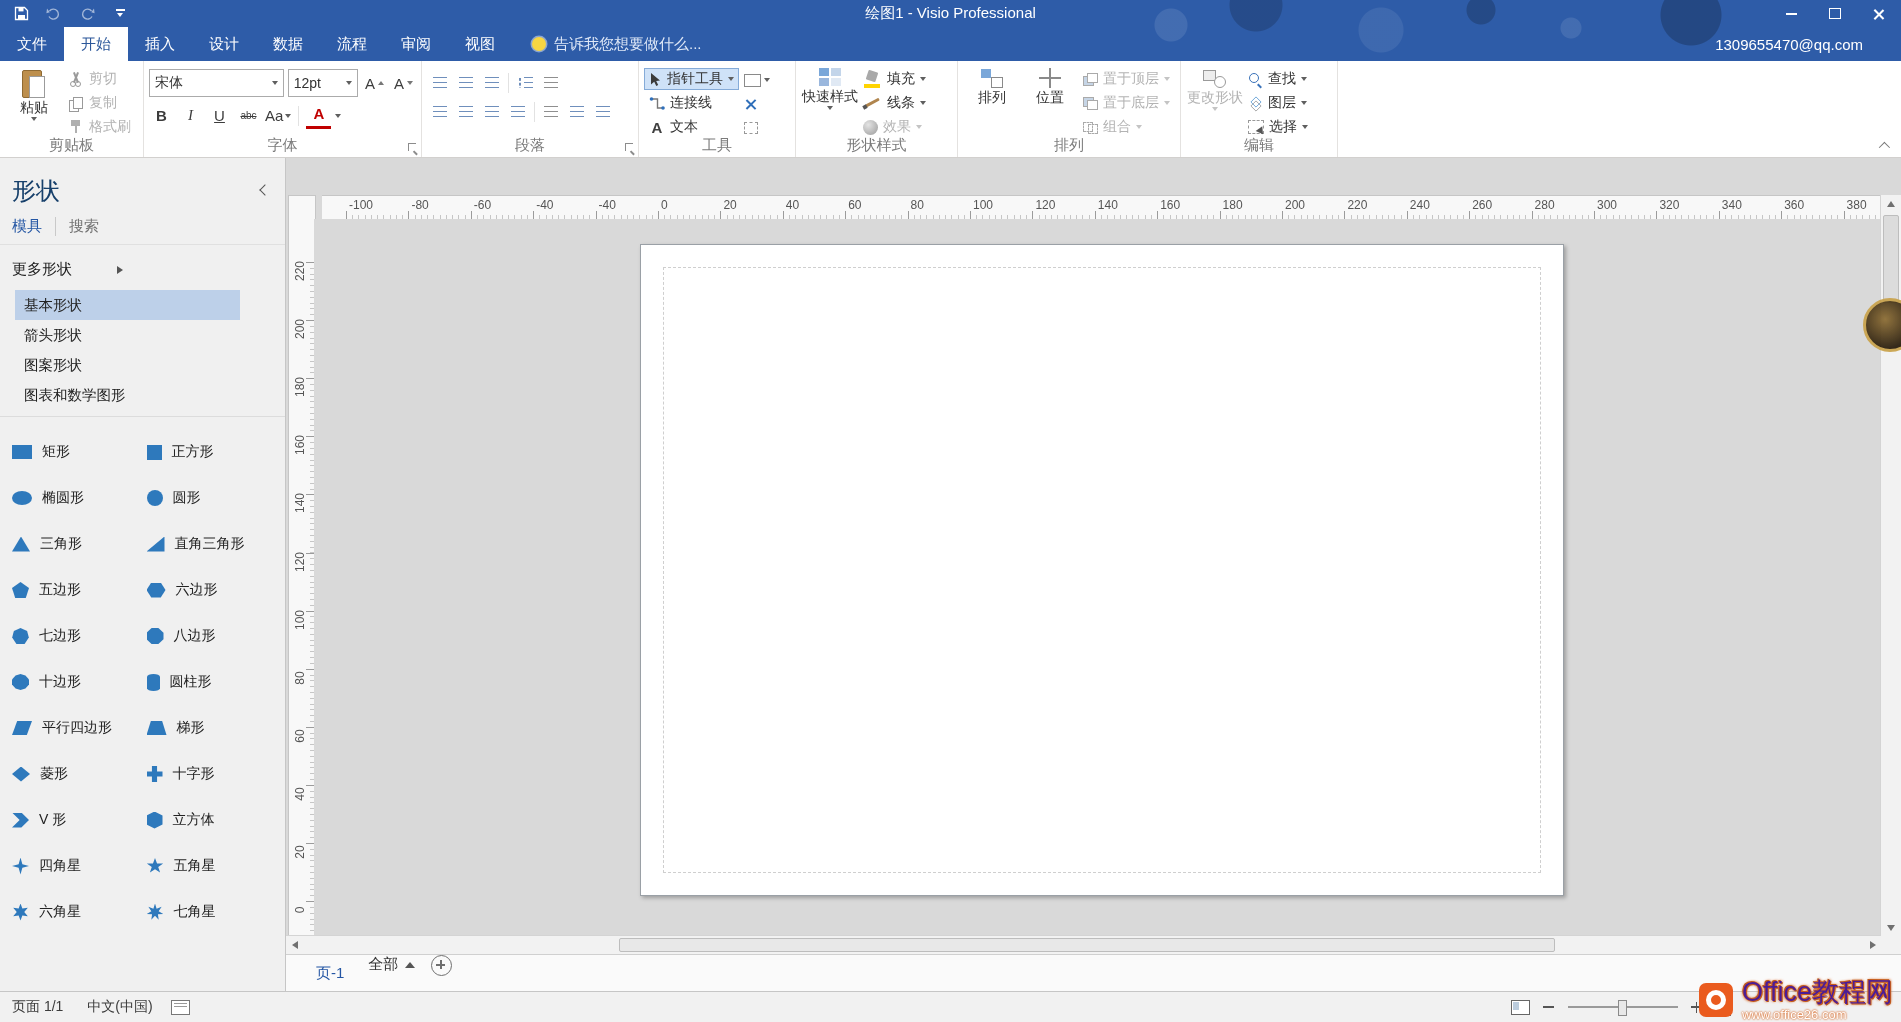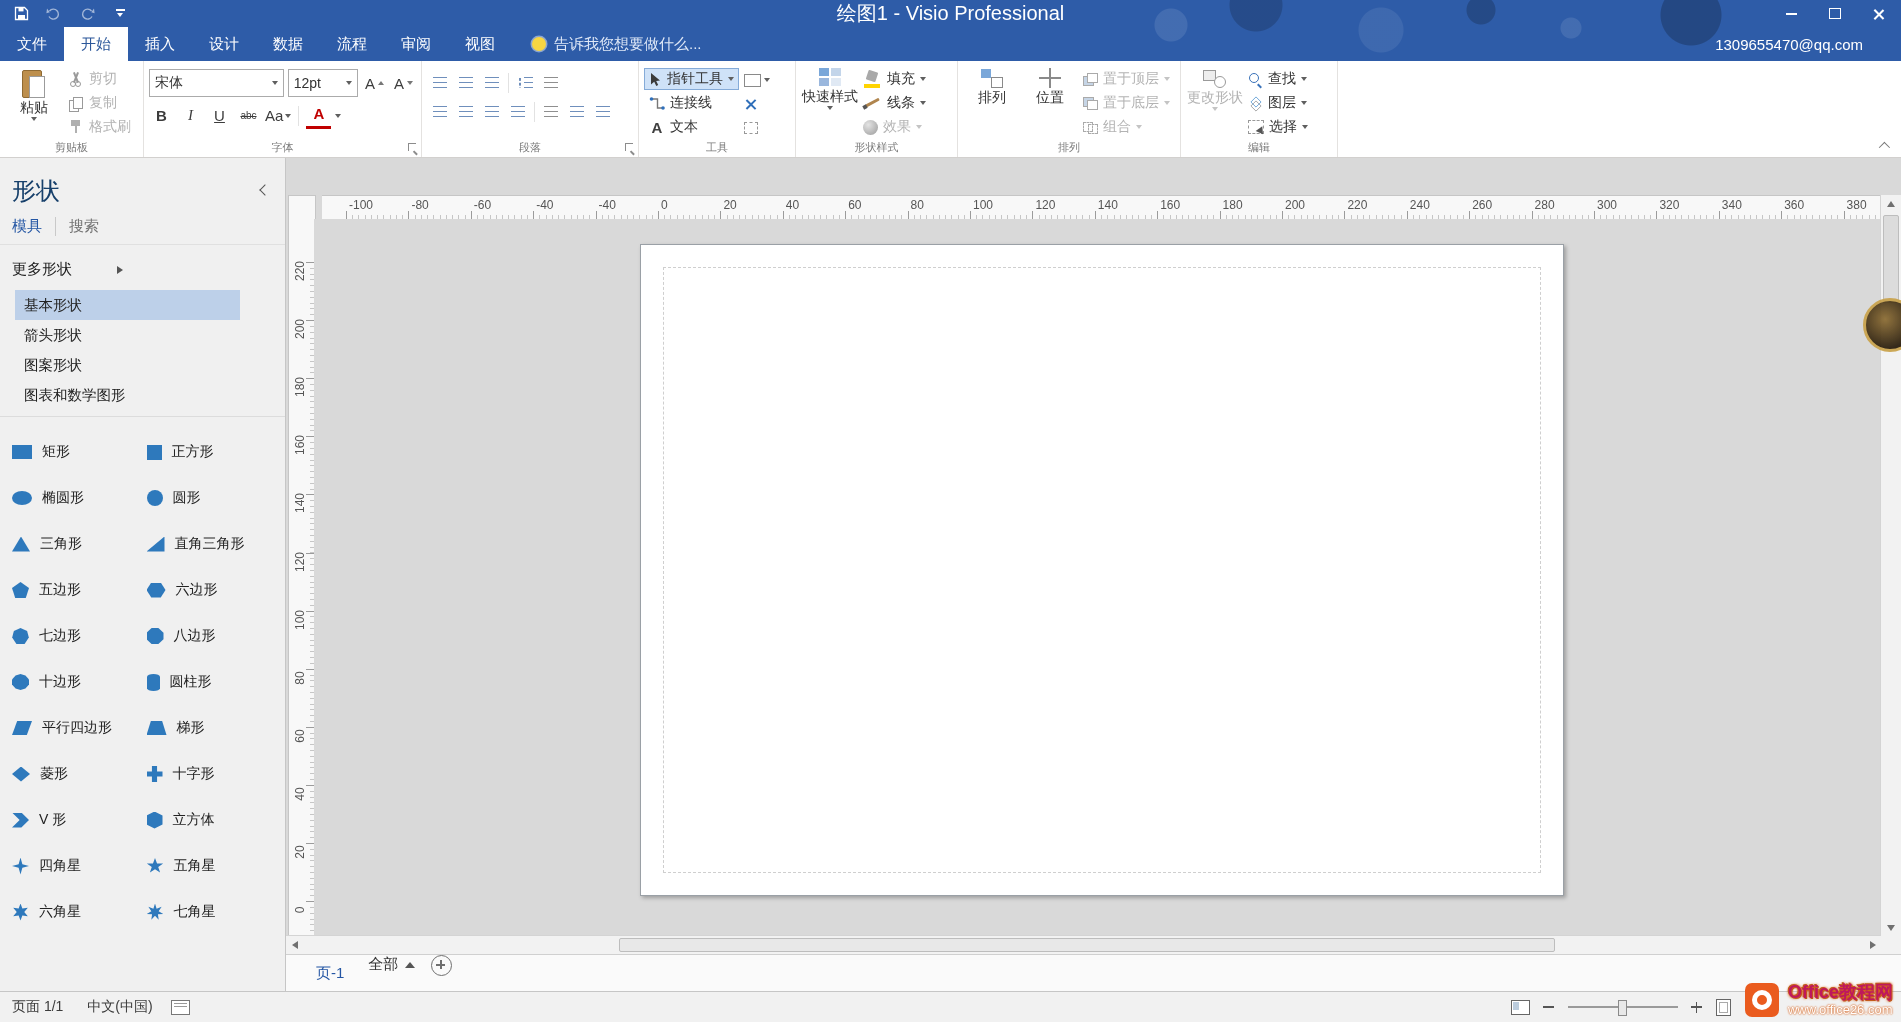--- a/index.html
+++ b/index.html
@@ -13,21 +13,21 @@
     background:
       radial-gradient(circle at 120px 55px, rgba(255,255,255,.10) 0 16px, transparent 17px),
       radial-gradient(circle at 205px 35px, rgba(0,0,0,.18) 0 26px, rgba(0,0,0,0) 27px),
       radial-gradient(circle at 330px 60px, rgba(255,255,255,.08) 0 22px, transparent 23px),
       radial-gradient(circle at 430px 40px, rgba(0,0,0,.20) 0 14px, transparent 15px),
       radial-gradient(circle at 520px 58px, rgba(255,255,255,.10) 0 10px, transparent 11px),
       radial-gradient(circle at 640px 45px, rgba(0,0,0,.22) 0 30px, transparent 31px);}
   .qat{display:flex;align-items:center;gap:15px;padding-left:12px;z-index:3;}
   .qbtn{display:flex;align-items:center;justify-content:center;width:18px;height:18px;}
   .qbtn.dim{opacity:.55;}
-  .title{position:absolute;left:0;right:0;text-align:center;font-size:20px;z-index:2;}
+  .title{position:absolute;left:0;right:0;text-align:center;font-size:15px;z-index:2;}
   .win-controls{margin-left:auto;display:flex;z-index:3;}
   .win-btn{width:44px;height:27px;display:flex;align-items:center;justify-content:center;position:relative;}
   .g-min{width:11px;height:2px;background:#fff;}
   .g-max{width:10px;height:9px;border:1.3px solid #fff;position:relative;background:transparent;}
   .g-close{position:relative;width:12px;height:12px;}
   .g-close::before,.g-close::after{content:"";position:absolute;left:5px;top:0;width:1.6px;height:13px;background:#fff;}
   .g-close::before{transform:rotate(45deg);} .g-close::after{transform:rotate(-45deg);}
   .g-cust{width:9px;height:9px;position:relative;}
   .g-cust::before{content:"";position:absolute;top:0;left:0;width:9px;height:1.5px;background:#fff;}
   .g-cust::after{content:"";position:absolute;top:4px;left:1px;border-left:3.5px solid transparent;border-right:3.5px solid transparent;border-top:4px solid #fff;}
@@ -36,21 +36,21 @@
   .tabrow{height:34px;background:#2e5ca8;display:flex;align-items:stretch;color:#fff;flex:none;}
   .rtab{padding:0 17px;display:flex;align-items:center;font-size:15px;}
   .rtab.active{background:#fff;color:#2b579a;}
   .tellme{display:flex;align-items:center;gap:8px;margin-left:20px;font-size:15px;color:#dfe8f7;}
   .bulb{width:14px;height:14px;border-radius:50%;background:#f7d642;box-shadow:0 0 0 1.5px rgba(255,255,255,.45);flex:none;}
   .account{margin-left:auto;display:flex;align-items:center;font-size:15px;padding-right:38px;}
 
   
   .ribbon{height:96px;background:#fff;border-bottom:1px solid #d2d0ce;display:flex;flex:none;position:relative;}
   .rgroup{position:relative;border-right:1px solid #e4e2e0;padding:4px 5px 19px;flex:none;display:flex;}
-  .glabel{position:absolute;bottom:2px;left:0;right:0;text-align:center;font-size:11px;color:#7b7b7b;}
+  .glabel{position:absolute;bottom:2px;left:0;right:0;text-align:center;font-size:15px;color:#7b7b7b;}
   .launcher{position:absolute;right:3px;bottom:4px;width:10px;height:10px;}
   .launcher::before{content:"";position:absolute;left:0;top:0;width:7px;height:7px;border-left:1.5px solid #8c8c8c;border-top:1.5px solid #8c8c8c;}
   .launcher::after{content:"";position:absolute;right:0;bottom:0;width:5px;height:1.5px;background:#8c8c8c;transform:rotate(45deg);}
   .dd{width:0;height:0;border-left:3.5px solid transparent;border-right:3.5px solid transparent;border-top:4px solid #5f5f5f;flex:none;}
   .disabled{color:#b3b3b3 !important;}
   .disabled .dd{border-top-color:#c4c4c4;}
   .sep{width:1px;height:20px;background:#e2e2e2;margin:0 3px;align-self:center;}
 
   .bigbtn{width:58px;display:flex;flex-direction:column;align-items:center;gap:2px;padding-top:3px;font-size:14px;color:#333;text-align:center;}
   .bigbtn .blab{line-height:15px;white-space:nowrap;}
@@ -272,21 +272,21 @@
   .zoom-slider .track{position:absolute;left:0;right:0;top:6px;height:1.6px;background:#9a9a9a;}
   .zoom-slider .thumb{position:absolute;left:50px;top:0;width:7px;height:14px;background:#e8e8e8;border:1px solid #8a8a8a;}
   .ic-fitpage{width:13px;height:15px;border:1.3px solid #666;background:#fff;position:relative;}
   .ic-fitpage::before{content:"";position:absolute;inset:2px;border:1px solid #aaa;}
 
   
   .watermark{position:absolute;right:8px;bottom:-1px;height:46px;display:flex;align-items:center;gap:9px;z-index:50;}
   .wm-logo{width:34px;height:34px;border-radius:7px;background:#ea5b1e;position:relative;flex:none;}
   .wm-logo::after{content:"";position:absolute;inset:7px;border:5px solid #fff;border-radius:50%;}
   .wm-text{display:flex;flex-direction:column;line-height:1.1;}
-  .wm-title{font-size:18px;font-weight:bold;color:#be185d;
+  .wm-title{font-size:27px;font-weight:normal;color:#4c1d95;
     text-shadow:0 0 3px #d8641f,0 0 3px #d8641f,1px 1px 0 #b3541a,-1px -1px 0 #b3541a;}
   .wm-url{font-size:13px;color:#fff;text-shadow:0 0 2px #d8641f,0 0 2px #d8641f;}
 </style>
 </head>
 <body>
 
 <div class="app">
 
   <div class="titlebar">
     <div class="qat">

